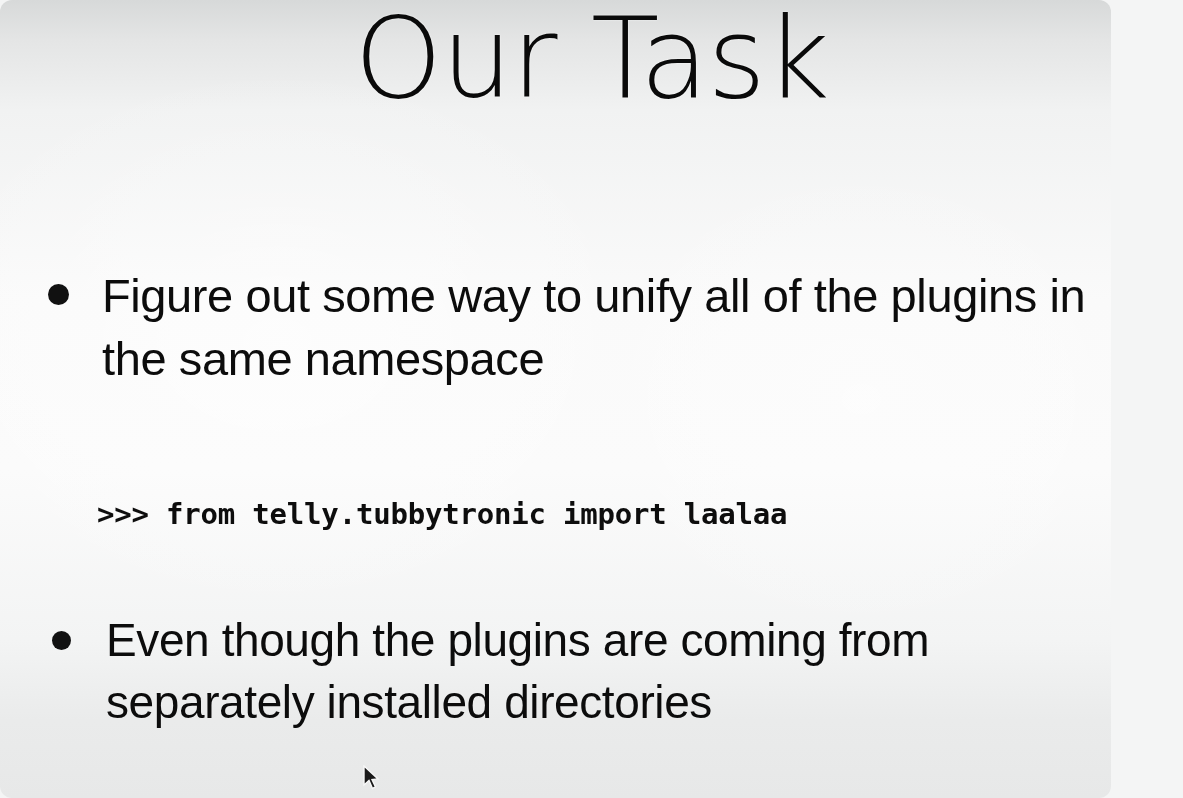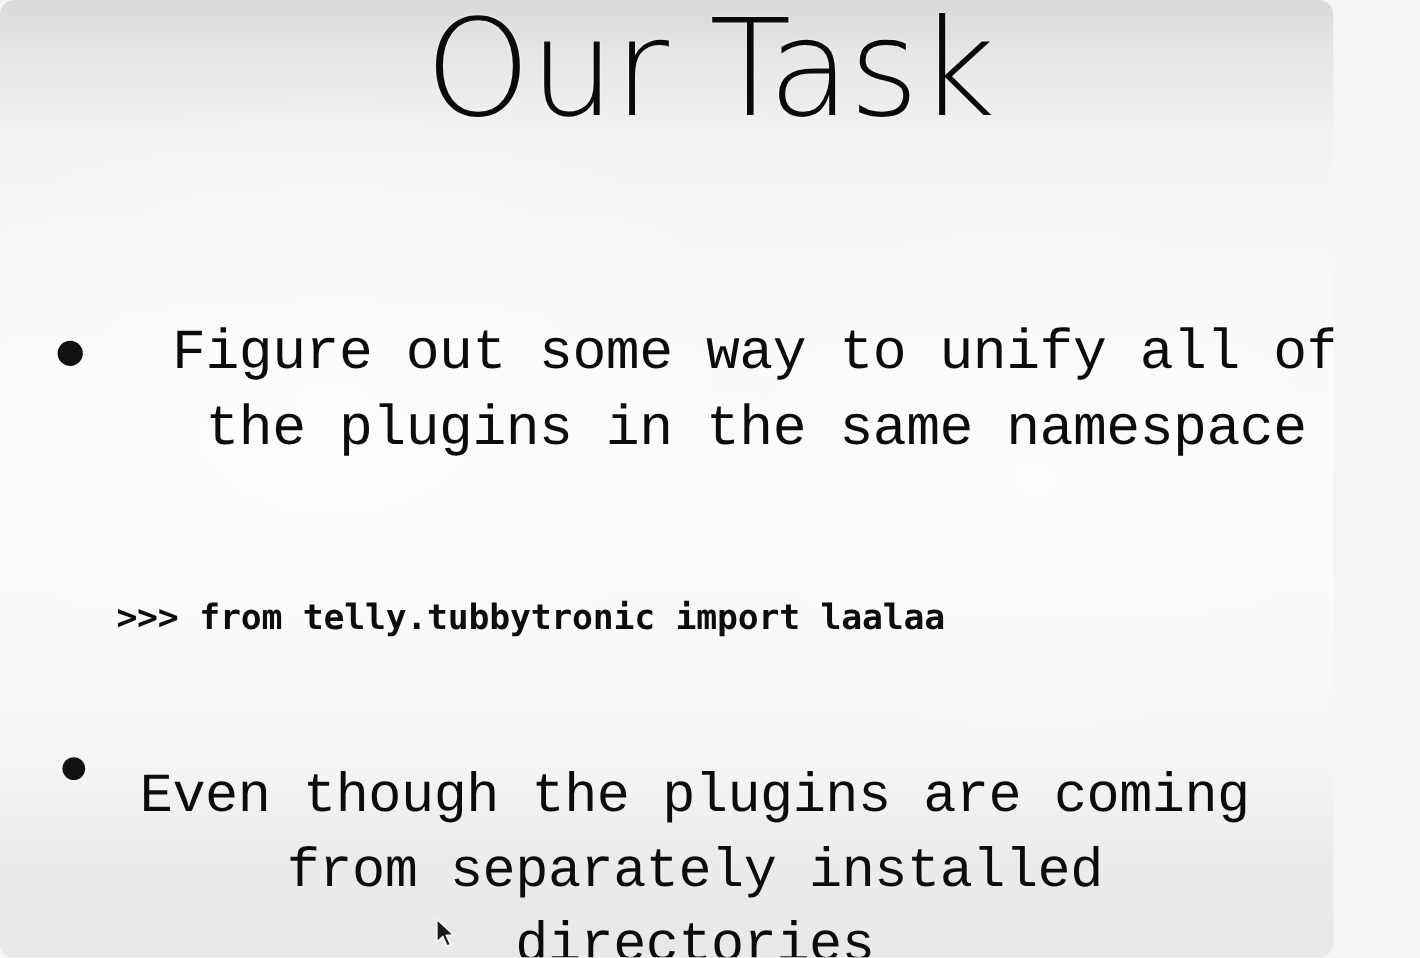--- a/index.html
+++ b/index.html
@@ -101,33 +101,31 @@
     margin-right: 33px;
   }
   .bullet-two .bullet-dot {
     width: 19px;
     height: 19px;
     margin-top: 22px;
     margin-right: 35px;
   }
 
   .bullet-text {
-    font-family: Liberation Mono, monospace;
+    font-family: Liberation Sans, sans-serif;
     font-weight: 400;
     font-size: 47px;
     line-height: 63px;
     color: #0c0c0c;
     letter-spacing: -0.4px;
     text-shadow: 0 0 1px rgba(255,255,255,0.7);
-    text-align: center;
   }
   .bullet-two .bullet-text {
     font-size: 46px;
     line-height: 62px;
-    margin-top: 24px;
   }
 
   
   .code-block {
     position: absolute;
     left: 97px;
     top: 422px;
     font-family: "DejaVu Sans Mono", monospace;
     font-weight: 700;
     font-size: 29px;

